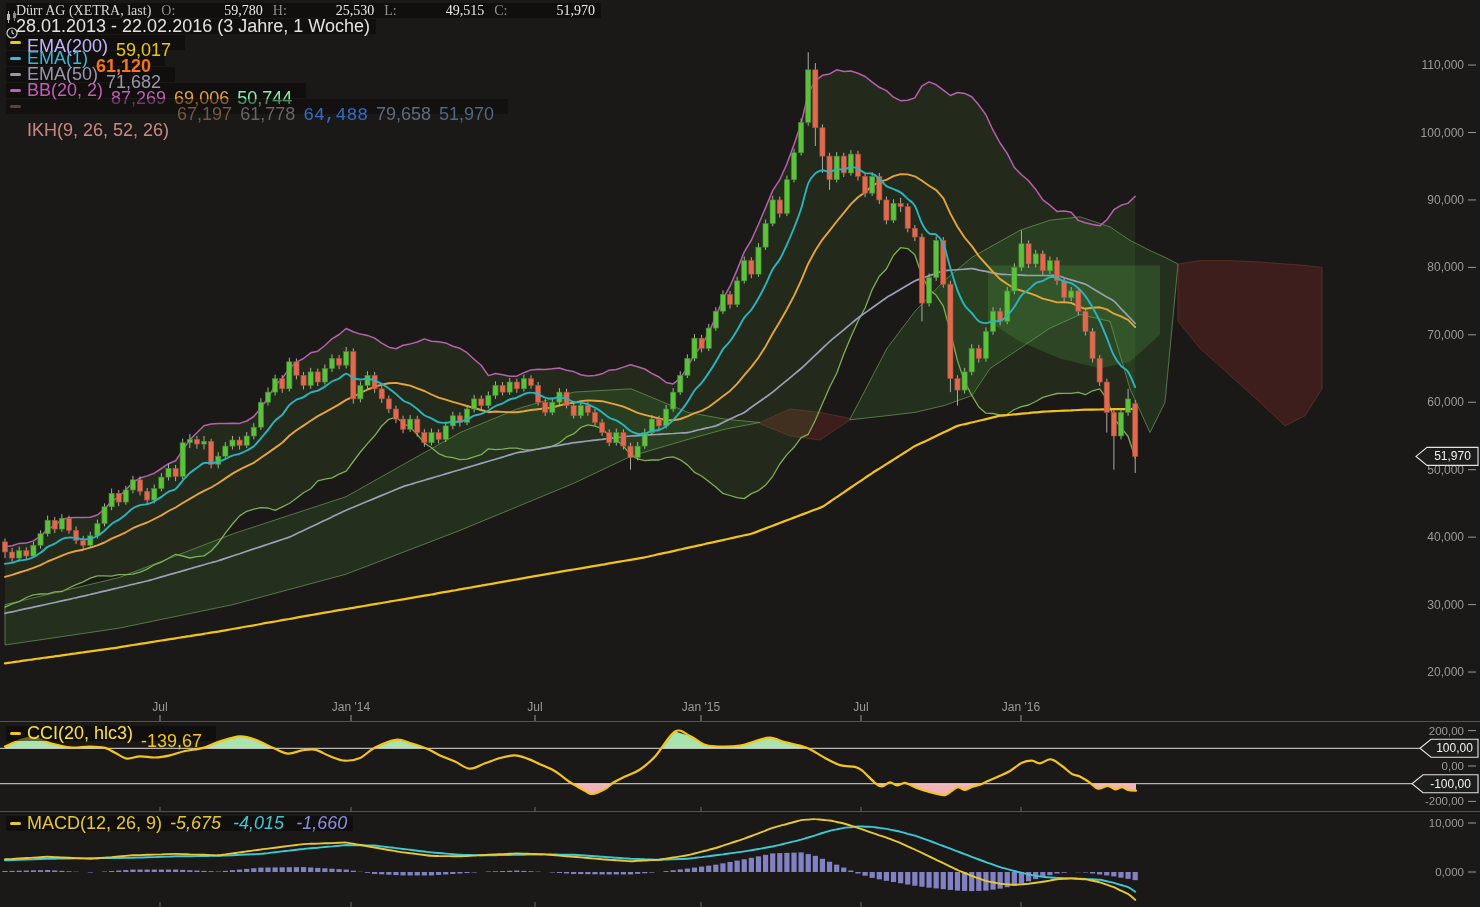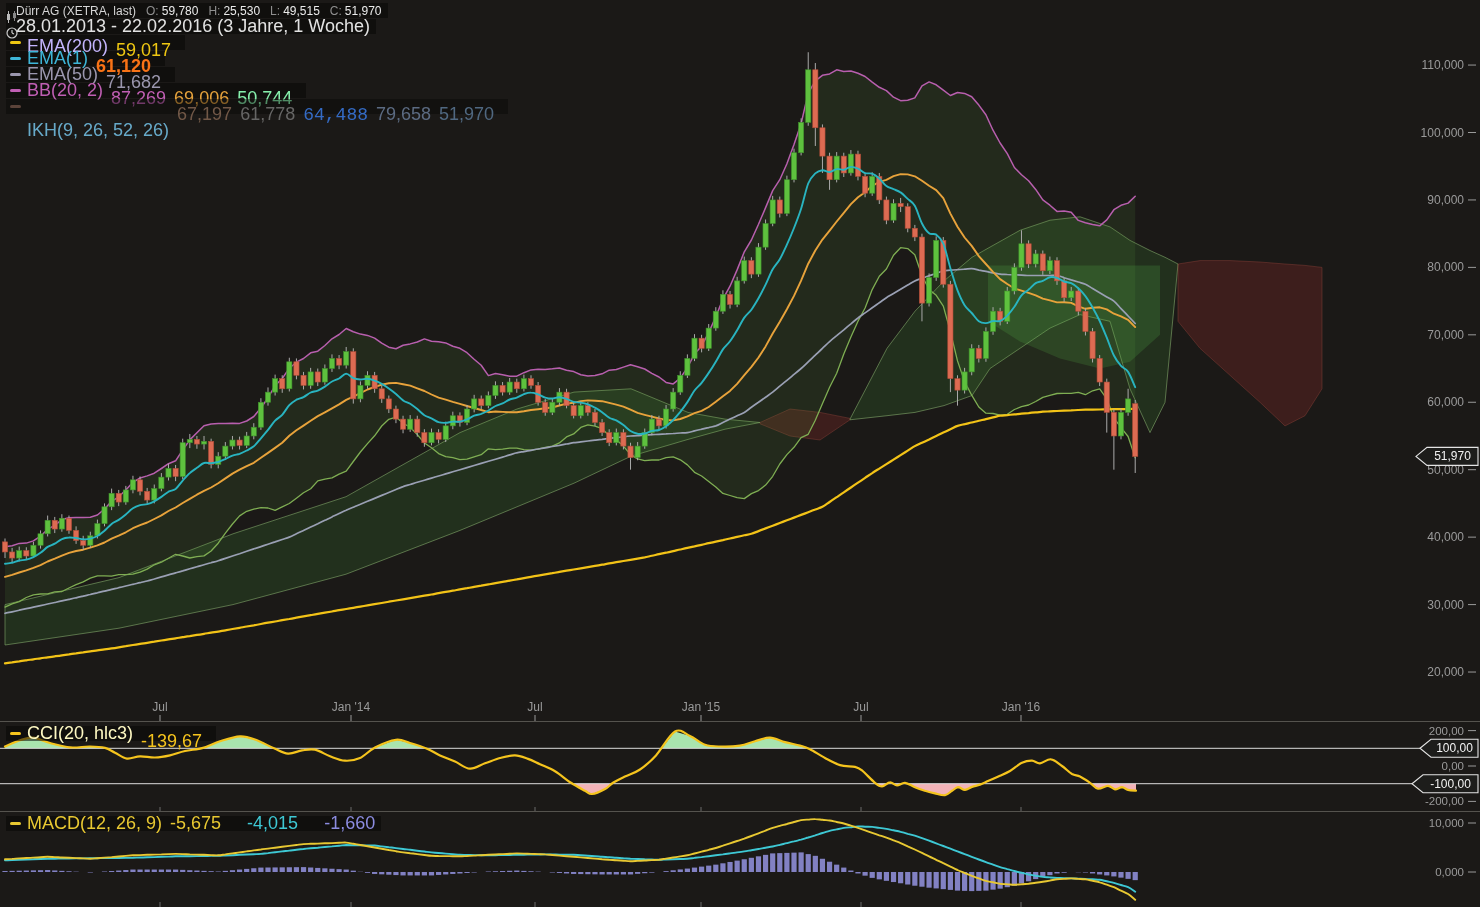--- a/index.html
+++ b/index.html
@@ -6,23 +6,23 @@
   #stage{position:relative;width:1480px;height:907px;background:#1b1917;
          font-family:"Liberation Sans", sans-serif; color:#ccc;}
   svg{position:absolute;left:0;display:block;}
   #legend{position:absolute;left:6px;top:3px;z-index:5;}
   .lrow{display:flex;align-items:center;height:15px;margin-bottom:1px;
         background:rgba(8,8,6,0.55);padding:0 6px 0 4px;width:fit-content;
         font-size:18px;white-space:nowrap;}
   .lrow .sw{display:inline-block;width:11px;height:3px;border-radius:2px;margin-right:6px;flex:0 0 auto;}
   .lrow .nm{margin-right:8px;}
   .lrow .vv{margin-right:8px;margin-top:16px;}
-  .hdr{font-size:12px;color:#d6d6d6;}
+  .hdr{font-size:14px;color:#d6d6d6;font-family:Liberation Serif, serif;}
   .hdr .olab{color:#8f8f8f;margin:0 3px 0 10px;}
-  .hdr .oval{color:#eaeaea;}
+  .hdr .oval{color:#eaeaea;margin-left:46px;}
   .cico{margin-right:6px;display:inline-flex;}
 </style>
 </head>
 <body>
 <div id="stage">
 
 <div id="legend">
   <div class="lrow hdr">
     <span class="cico">
       <svg width="13" height="12">
@@ -70,21 +70,21 @@
         </div>
         <div class="lrow">
           <span class="sw" style="background: rgb(192, 95, 180);"></span>
           <span class="nm" style="color: rgb(192, 95, 180);">BB(20, 2)</span>
           <span class="vv" style="color: rgb(192, 95, 180);">87,269</span>
           <span class="vv" style="color: rgb(229, 162, 60);">69,006</span>
           <span class="vv" style="color: #86efac;">50,744</span>
         </div>
         <div class="lrow" style="opacity: 0.78;">
           <span class="sw" style="background: rgb(110, 79, 67);"></span>
-          <span class="nm" style="color: #7dd3fc; margin-top: 47px;">IKH(9, 26, 52, 26)</span>
+          <span class="nm" style="color: #fca5a5; margin-top: 47px;">IKH(9, 26, 52, 26)</span>
           <span class="vv" style="color: rgb(138, 106, 85);">67,197</span>
           <span class="vv" style="color: rgb(124, 124, 124);">61,778</span>
           <span class="vv" style="color: #3b82f6; font-family: Liberation Mono, monospace;">64,488</span>
           <span class="vv" style="color: rgb(110, 130, 160);">79,658</span>
           <span class="vv" style="color: rgb(95, 127, 159);">51,970</span>
         </div>
       </div>
 </div>
 
 <svg id="mainChart" width="1480" height="722" style="top:0">
@@ -673,29 +673,29 @@
       <line x1="351" y1="90" x2="351" y2="95" stroke="#6a6a6a" stroke-width="1"></line>
       <line x1="535" y1="90" x2="535" y2="95" stroke="#6a6a6a" stroke-width="1"></line>
       <line x1="701" y1="90" x2="701" y2="95" stroke="#6a6a6a" stroke-width="1"></line>
       <line x1="861" y1="90" x2="861" y2="95" stroke="#6a6a6a" stroke-width="1"></line>
       <line x1="1021" y1="90" x2="1021" y2="95" stroke="#6a6a6a" stroke-width="1"></line>
     </svg>
 
 <div id="cciLegend" style="position:absolute;left:6px;top:726px;z-index:5;">
   <div class="lrow">
     <span class="sw" id="cciSw" style="background: rgb(245, 196, 29);"></span>
-    <span class="nm" id="cciName" style="color: #fef9c3;">CCI(20, hlc3)</span>
+    <span class="nm" id="cciName" style="color: #fde047;">CCI(20, hlc3)</span>
     <span class="vv" id="cciVal" style="color: rgb(245, 196, 29);">-139,67</span>
   </div>
 </div>
 <div id="macdLegend" style="position:absolute;left:6px;top:816px;z-index:5;">
   <div class="lrow">
     <span class="sw" id="macdSw" style="background: rgb(232, 200, 50);"></span>
     <span class="nm" id="macdName" style="color: rgb(232, 200, 50);">MACD(12, 26, 9)</span>
-    <span id="macdVals" style="display:inline-flex;gap:26px;">
+    <span id="macdVals" style="display:inline-flex;gap:12px;font-style:italic;">
           <span style="color: rgb(232, 200, 50);">-5,675</span>
           <span style="color: rgb(62, 200, 212);">-4,015</span>
           <span style="color: rgb(140, 140, 224);">-1,660</span>
         </span>
   </div>
 </div>
 
 </div>
 
 </body></html>

